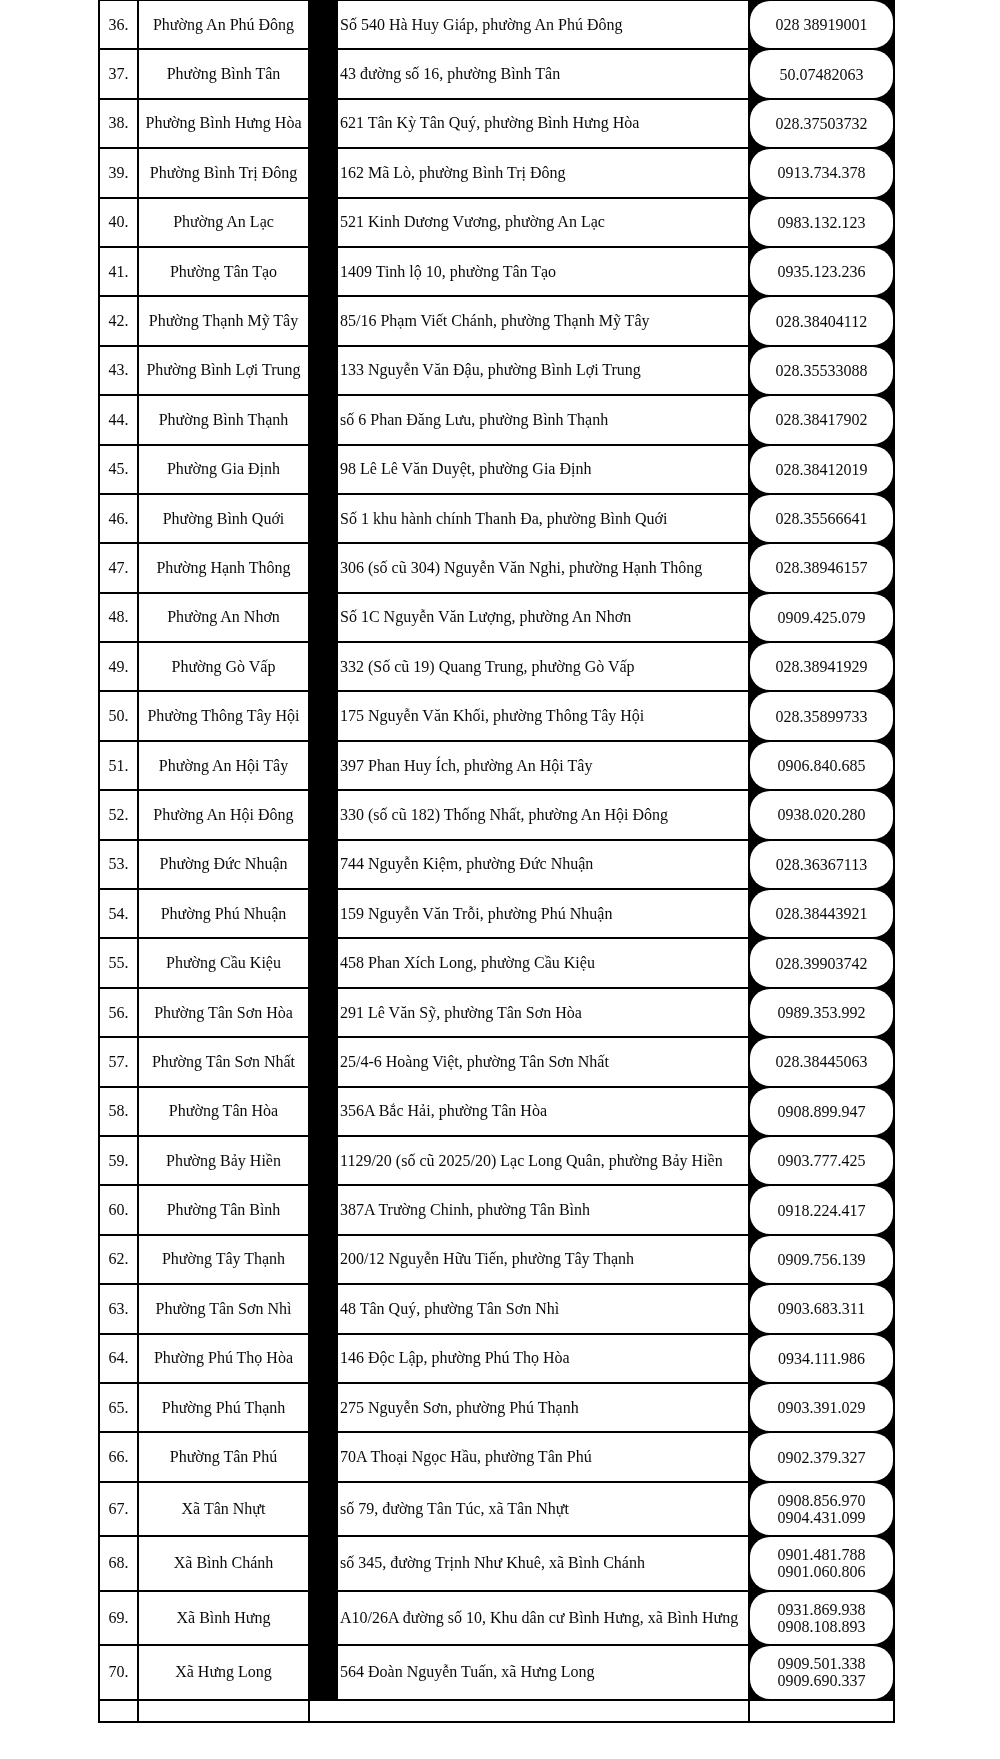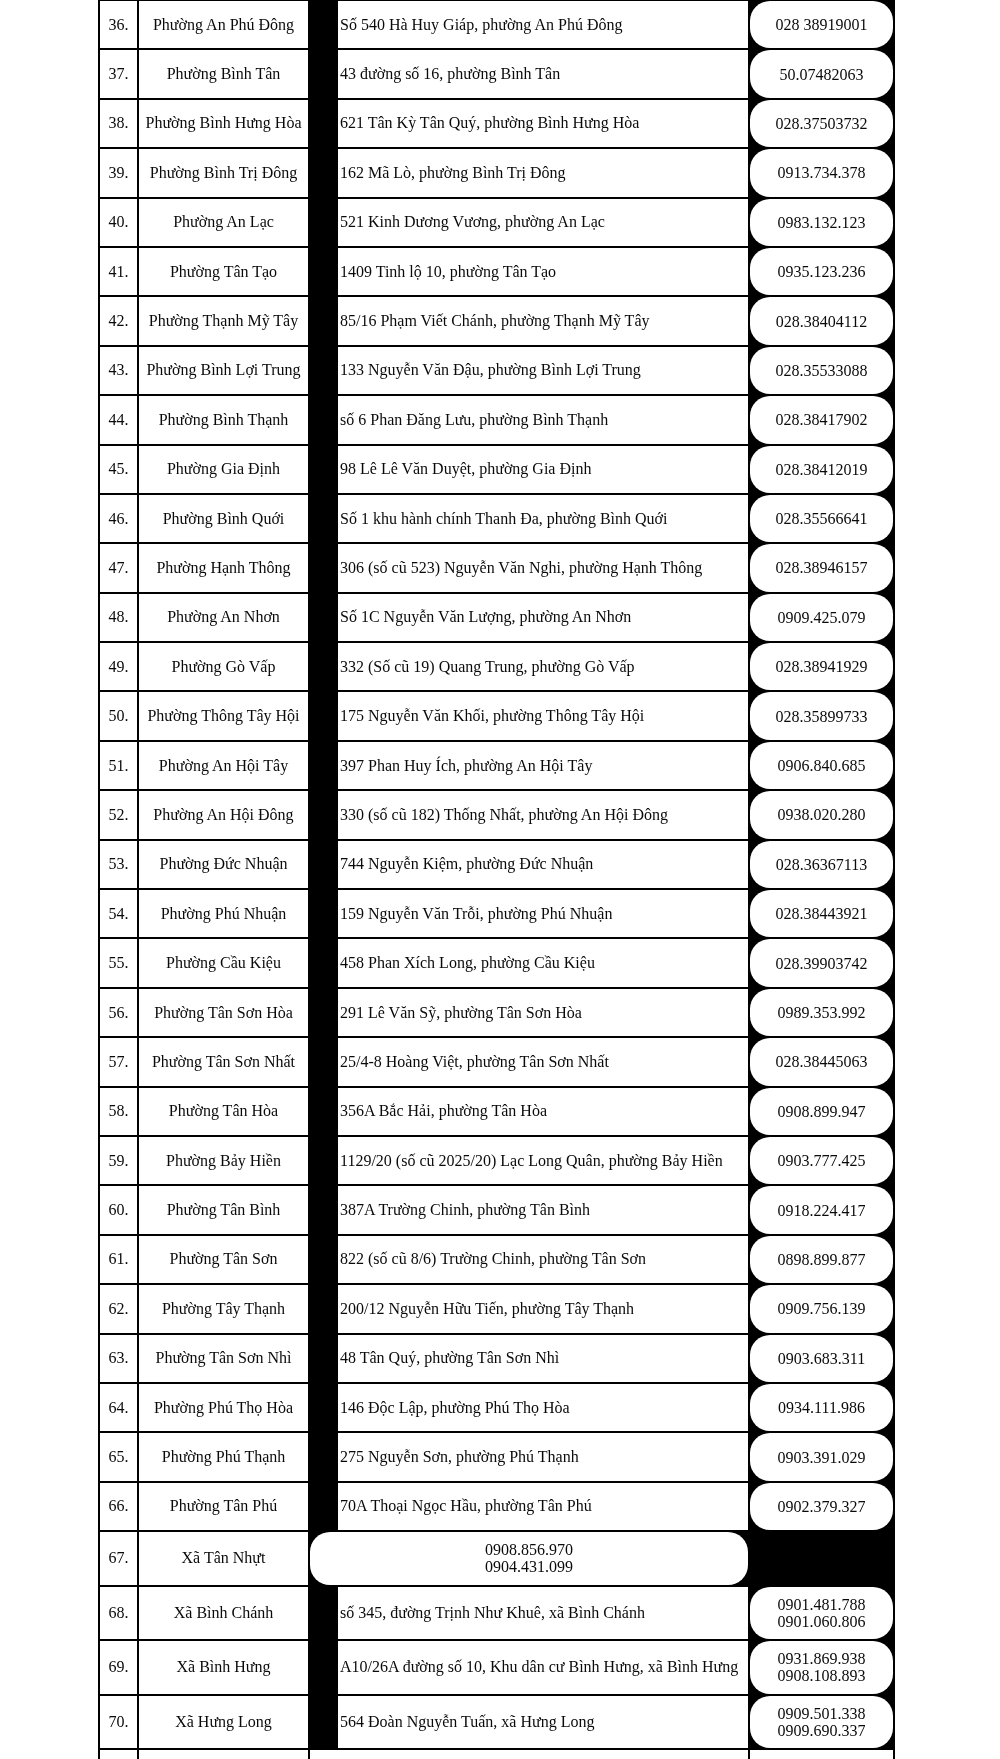--- a/index.html
+++ b/index.html
@@ -162,21 +162,21 @@
         <div class="t-cell cell-addr">Số 1 khu hành chính Thanh Đa, phường Bình Quới</div>
         <div class="t-cell cell-phone">
           <div>
             <span class="phone-line">028.35566641</span>
           </div>
         </div>
       </div>
       <div class="t-row">
         <div class="t-cell cell-no">47.</div>
         <div class="t-cell cell-name">Phường Hạnh Thông</div>
-        <div class="t-cell cell-addr">306 (số cũ 523) Nguyễn Văn Nghi, phường Hạnh Thông</div>
+        <div class="t-cell cell-addr">306 (số cũ 304) Nguyễn Văn Nghi, phường Hạnh Thông</div>
         <div class="t-cell cell-phone">
           <div>
             <span class="phone-line">028.38946157</span>
           </div>
         </div>
       </div>
       <div class="t-row">
         <div class="t-cell cell-no">48.</div>
         <div class="t-cell cell-name">Phường An Nhơn</div>
         <div class="t-cell cell-addr">Số 1C Nguyễn Văn Lượng, phường An Nhơn</div>
@@ -262,21 +262,21 @@
         <div class="t-cell cell-addr">291 Lê Văn Sỹ, phường Tân Sơn Hòa</div>
         <div class="t-cell cell-phone">
           <div>
             <span class="phone-line">0989.353.992</span>
           </div>
         </div>
       </div>
       <div class="t-row">
         <div class="t-cell cell-no">57.</div>
         <div class="t-cell cell-name">Phường Tân Sơn Nhất</div>
-        <div class="t-cell cell-addr">25/4-8 Hoàng Việt, phường Tân Sơn Nhất</div>
+        <div class="t-cell cell-addr">25/4-6 Hoàng Việt, phường Tân Sơn Nhất</div>
         <div class="t-cell cell-phone">
           <div>
             <span class="phone-line">028.38445063</span>
           </div>
         </div>
       </div>
       <div class="t-row">
         <div class="t-cell cell-no">58.</div>
         <div class="t-cell cell-name">Phường Tân Hòa</div>
         <div class="t-cell cell-addr">356A Bắc Hải, phường Tân Hòa</div>
@@ -300,30 +300,20 @@
         <div class="t-cell cell-no">60.</div>
         <div class="t-cell cell-name">Phường Tân Bình</div>
         <div class="t-cell cell-addr">387A Trường Chinh, phường Tân Bình</div>
         <div class="t-cell cell-phone">
           <div>
             <span class="phone-line">0918.224.417</span>
           </div>
         </div>
       </div>
       <div class="t-row">
-        <div class="t-cell cell-no">61.</div>
-        <div class="t-cell cell-name">Phường Tân Sơn</div>
-        <div class="t-cell cell-addr">822 (số cũ 8/6) Trường Chinh, phường Tân Sơn</div>
-        <div class="t-cell cell-phone">
-          <div>
-            <span class="phone-line">0898.899.877</span>
-          </div>
-        </div>
-      </div>
-      <div class="t-row">
         <div class="t-cell cell-no">62.</div>
         <div class="t-cell cell-name">Phường Tây Thạnh</div>
         <div class="t-cell cell-addr">200/12 Nguyễn Hữu Tiến, phường Tây Thạnh</div>
         <div class="t-cell cell-phone">
           <div>
             <span class="phone-line">0909.756.139</span>
           </div>
         </div>
       </div>
       <div class="t-row">
@@ -362,20 +352,21 @@
         <div class="t-cell cell-addr">70A Thoại Ngọc Hầu, phường Tân Phú</div>
         <div class="t-cell cell-phone">
           <div>
             <span class="phone-line">0902.379.327</span>
           </div>
         </div>
       </div>
       <div class="t-row tall">
         <div class="t-cell cell-no">67.</div>
         <div class="t-cell cell-name">Xã Tân Nhựt</div>
+        <div class="t-cell cell-addr">số 79, đường Tân Túc, xã Tân Nhựt</div>
         <div class="t-cell cell-phone">
           <div>
             <span class="phone-line">0908.856.970</span>
             <span class="phone-line">0904.431.099</span>
           </div>
         </div>
       </div>
       <div class="t-row tall">
         <div class="t-cell cell-no">68.</div>
         <div class="t-cell cell-name">Xã Bình Chánh</div>

